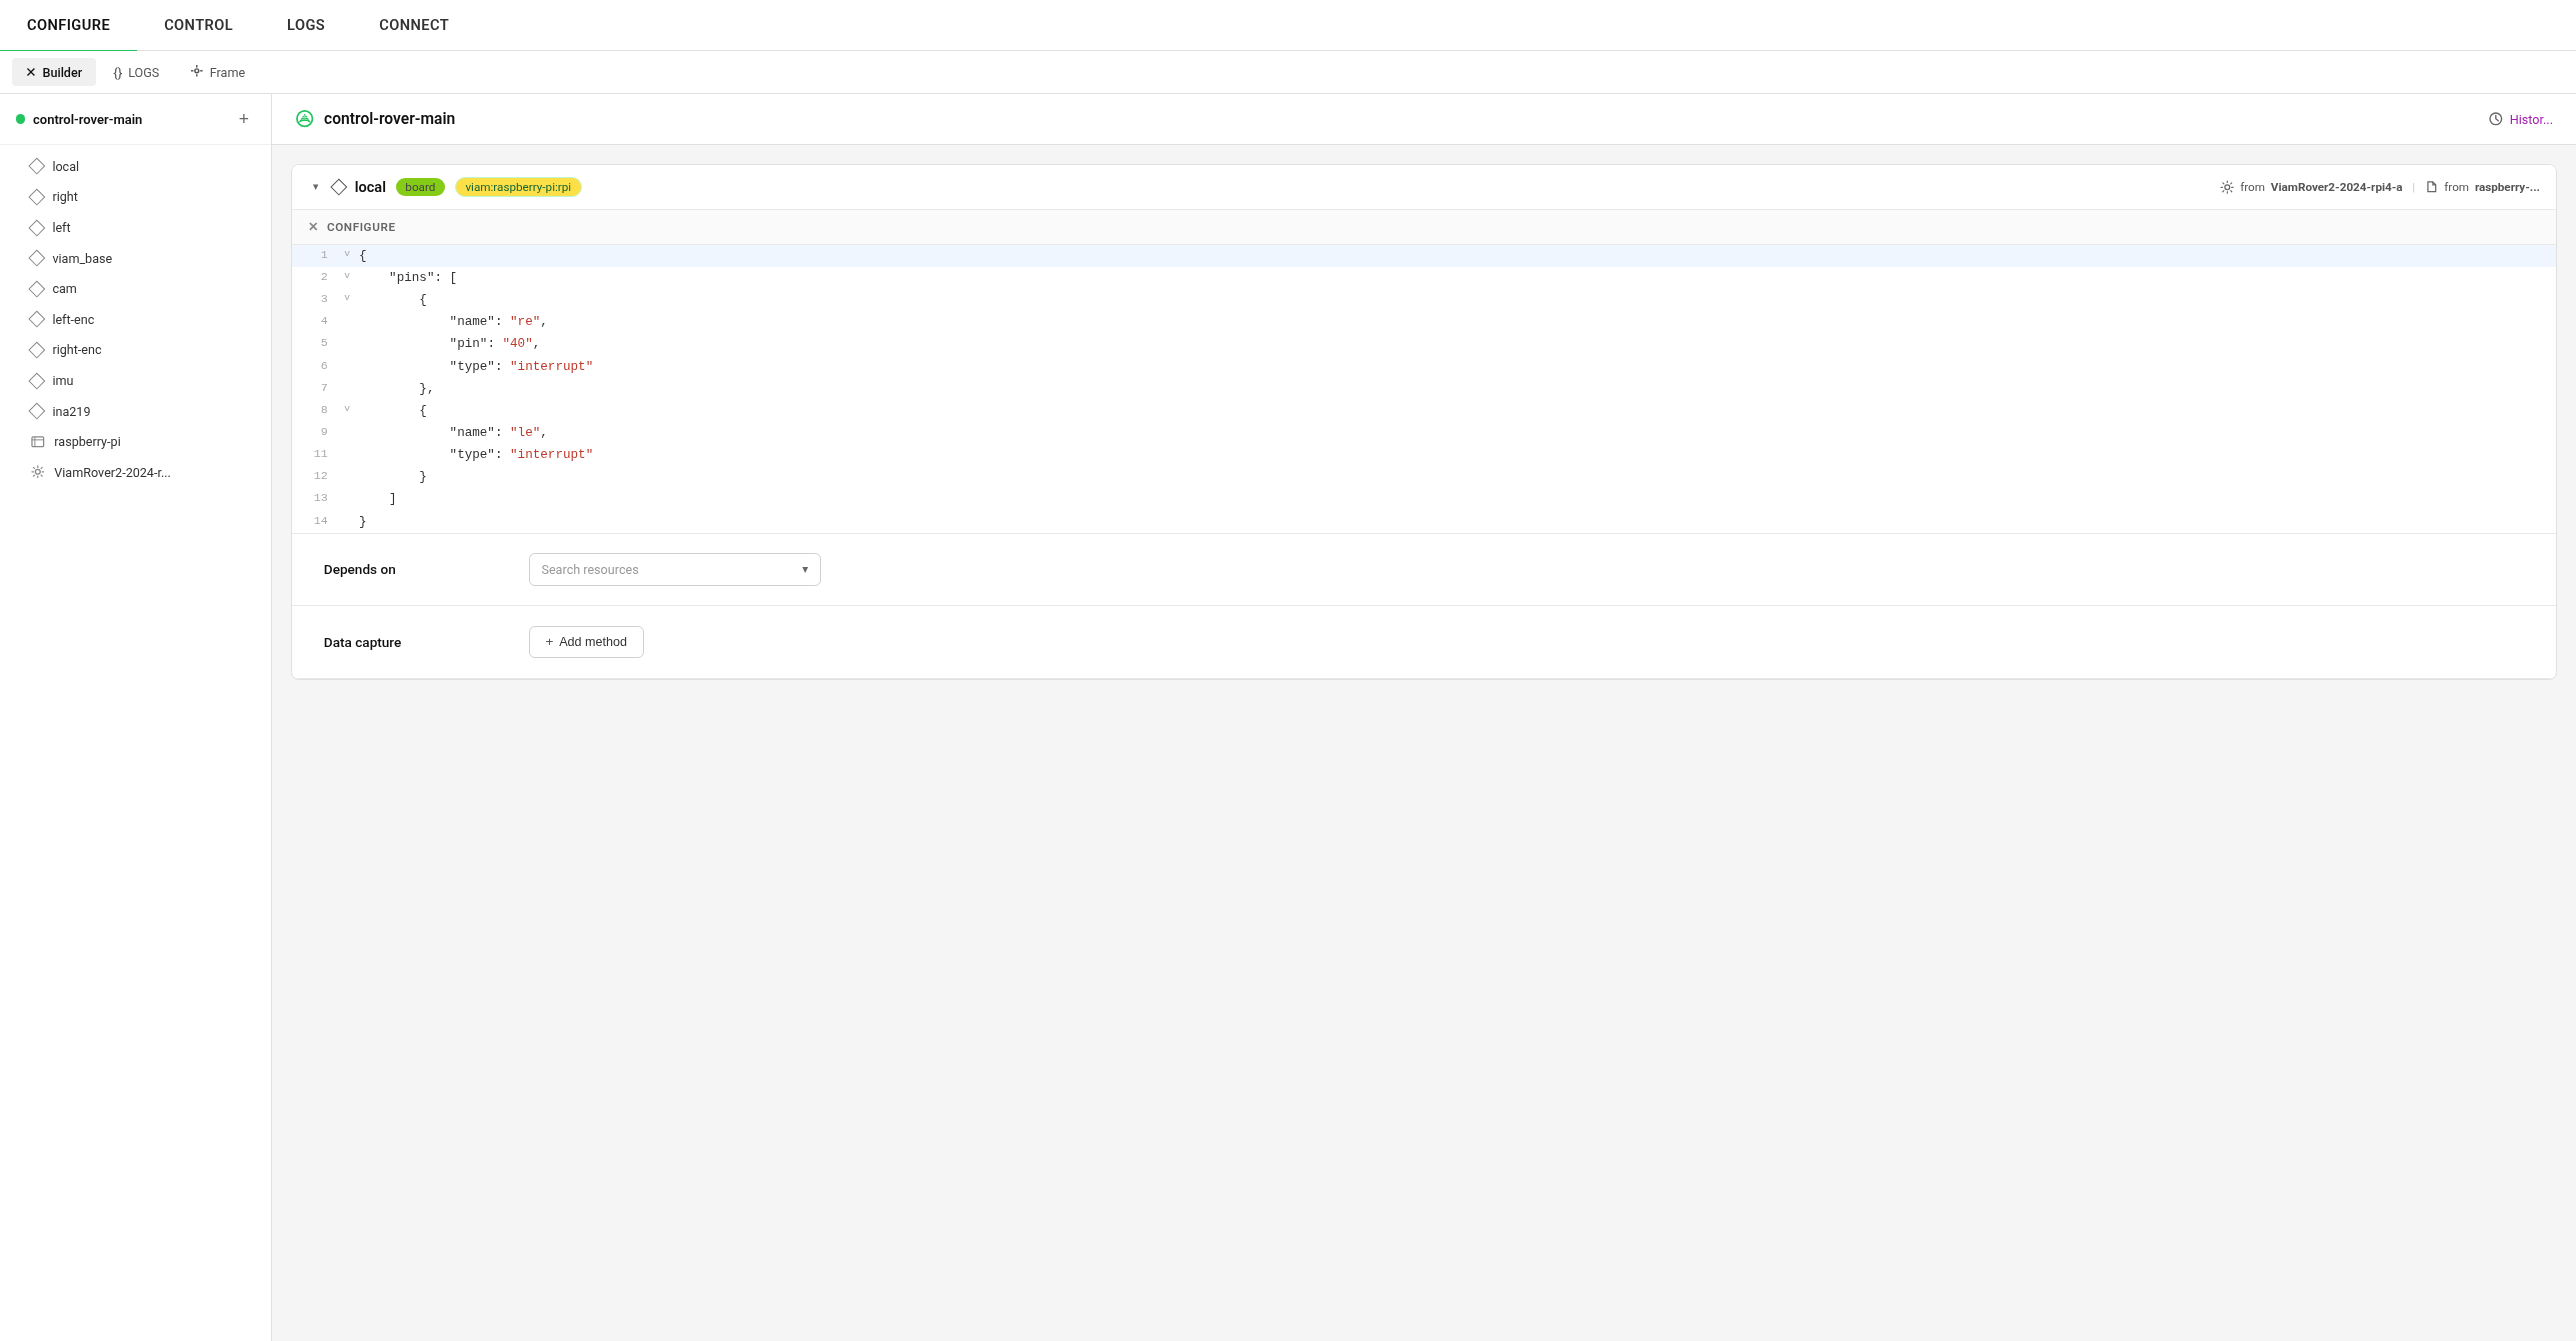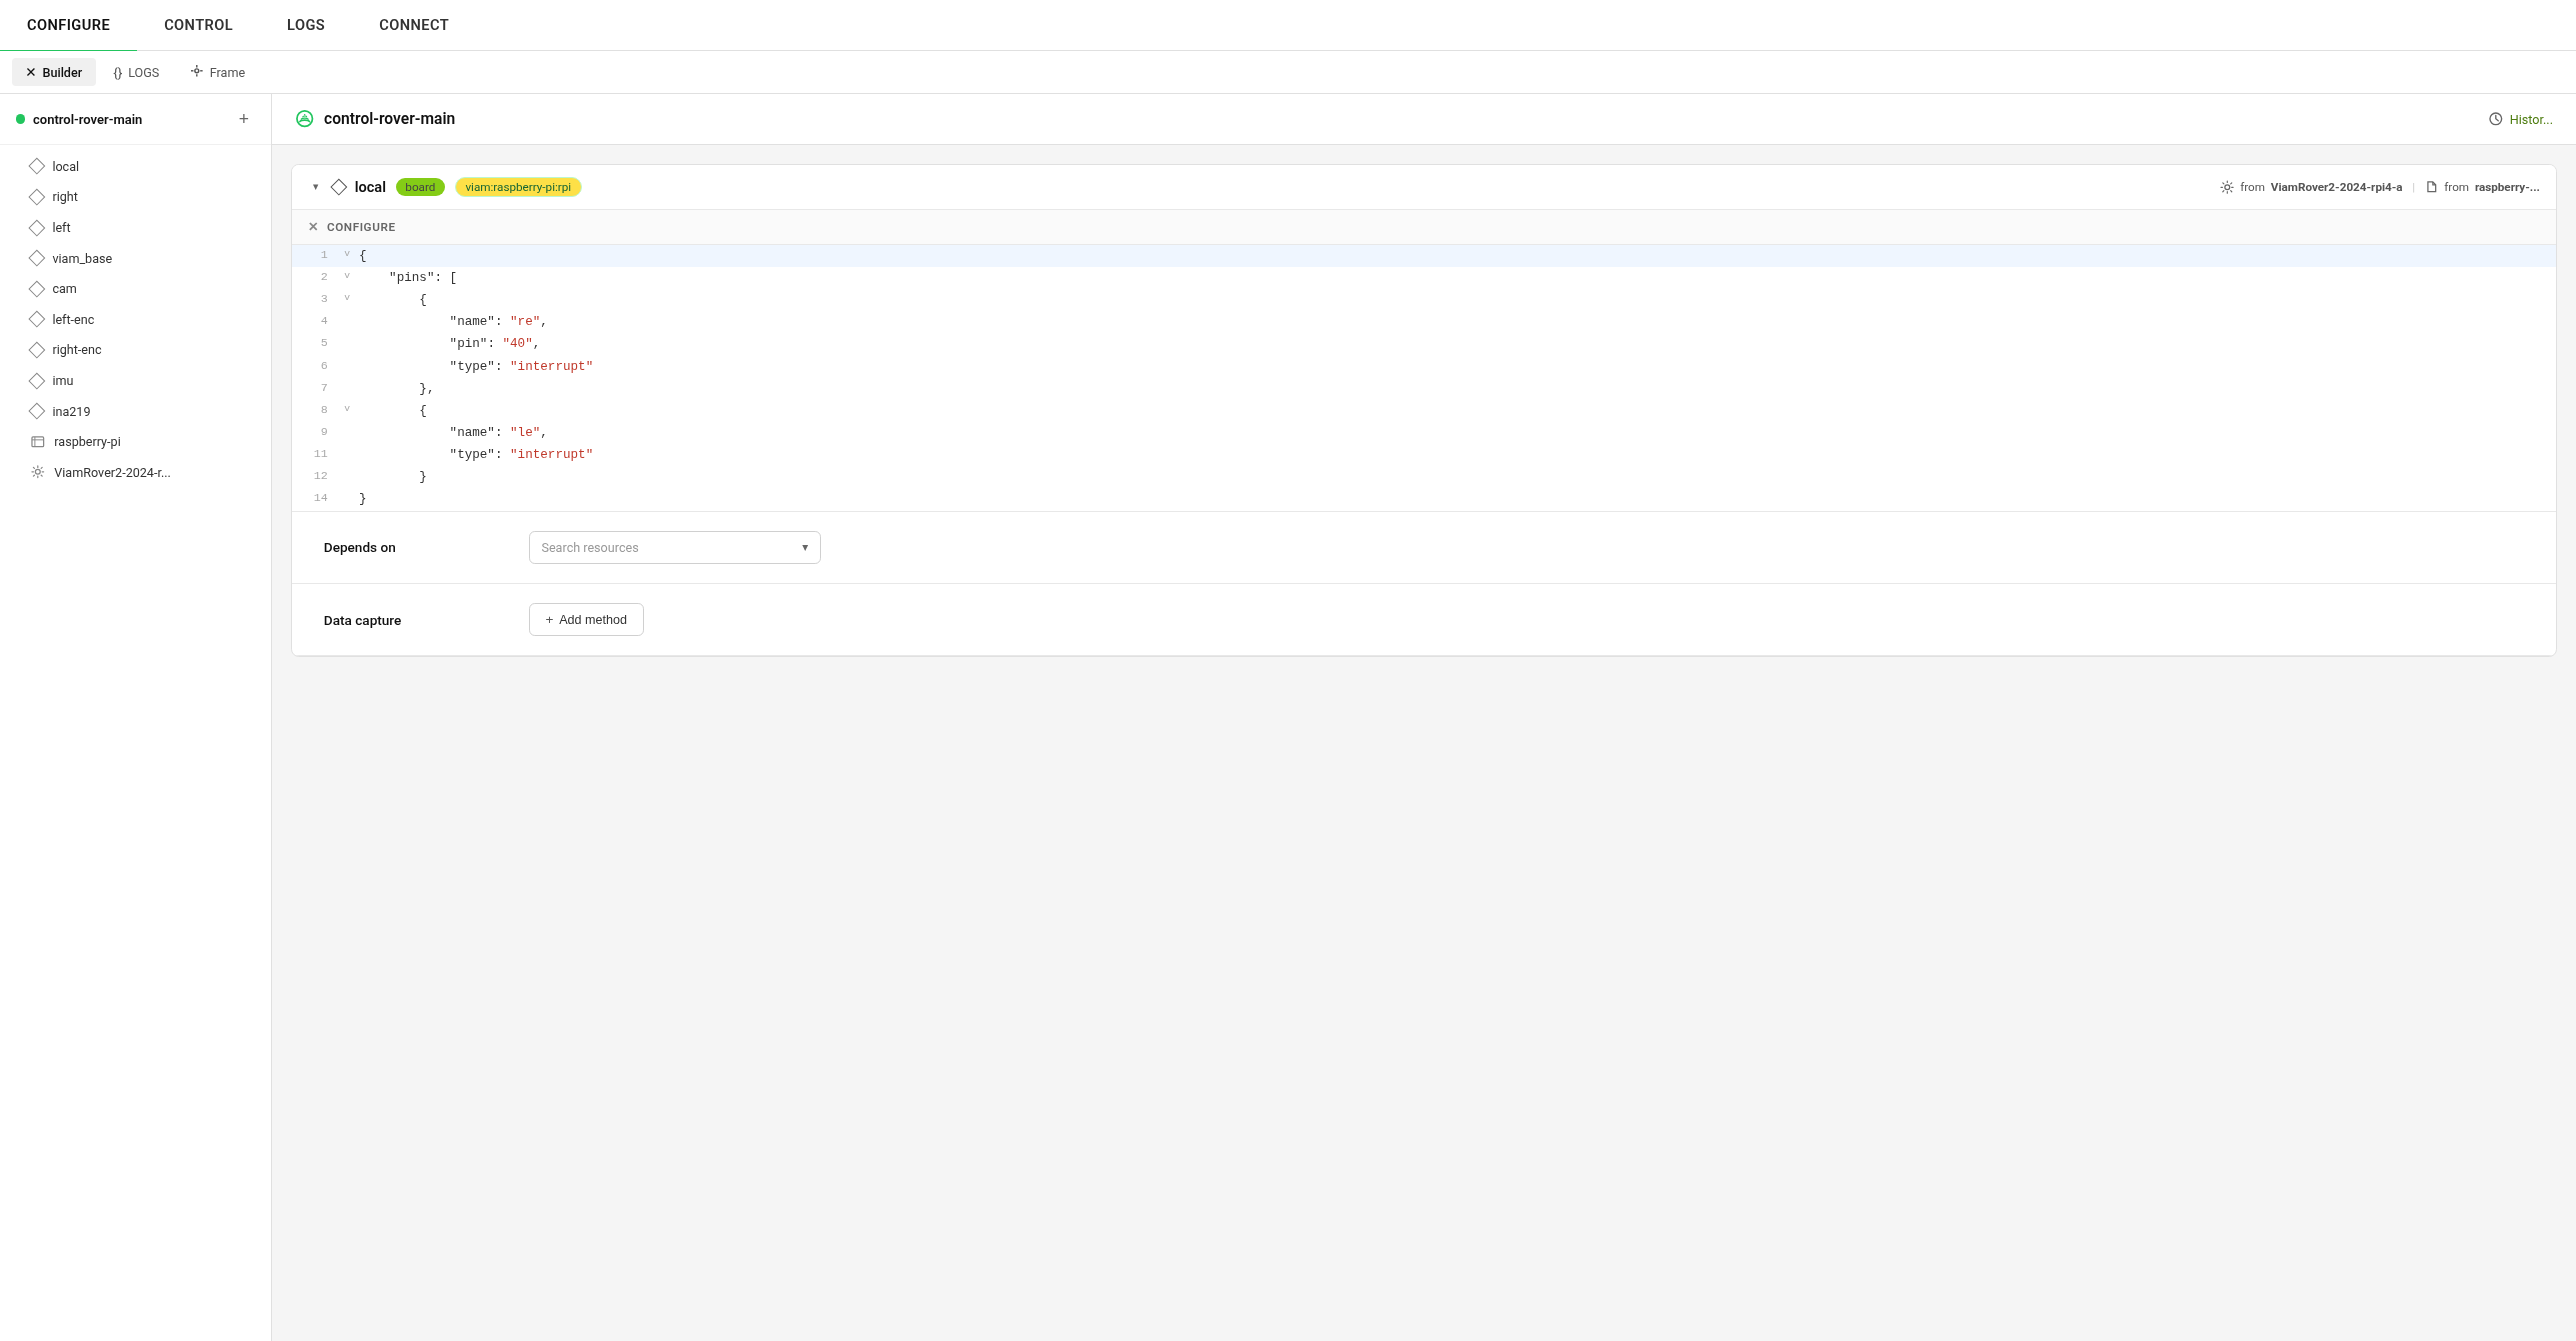--- a/index.html
+++ b/index.html
@@ -150,21 +150,21 @@
     .content-title {
       font-size: 15.6px;
       font-weight: 600;
       color: #111;
     }
     .history-btn {
       display: flex;
       align-items: center;
       gap: 5.8px;
       font-size: 12.6px;
-      color: #4d7c0f;
+      color: #a21caf;
       cursor: pointer;
     }
 
     
     .component-card {
       background: #fff;
       border: 1px solid #e0e0e0;
       border-radius: 7.8px;
       margin: 19.4px 19.4px;
       overflow: hidden;
@@ -526,20 +526,25 @@
             <span class="line-number">11</span>
             <span class="line-toggle"></span>
             <span class="line-content"><span class="json-brace">            </span><span class="json-key">"type"</span><span class="json-punct">: </span><span class="json-string">"interrupt"</span></span>
           </div>
           <div class="code-line">
             <span class="line-number">12</span>
             <span class="line-toggle"></span>
             <span class="line-content json-brace">        }</span>
           </div>
           <div class="code-line">
+            <span class="line-number">13</span>
+            <span class="line-toggle"></span>
+            <span class="line-content json-brace">    ]</span>
+          </div>
+          <div class="code-line">
             <span class="line-number">14</span>
             <span class="line-toggle"></span>
             <span class="line-content json-brace">}</span>
           </div>
 
         </div>
       </div>
 
       <div class="section-row">
         <span class="section-label">Depends on</span>

